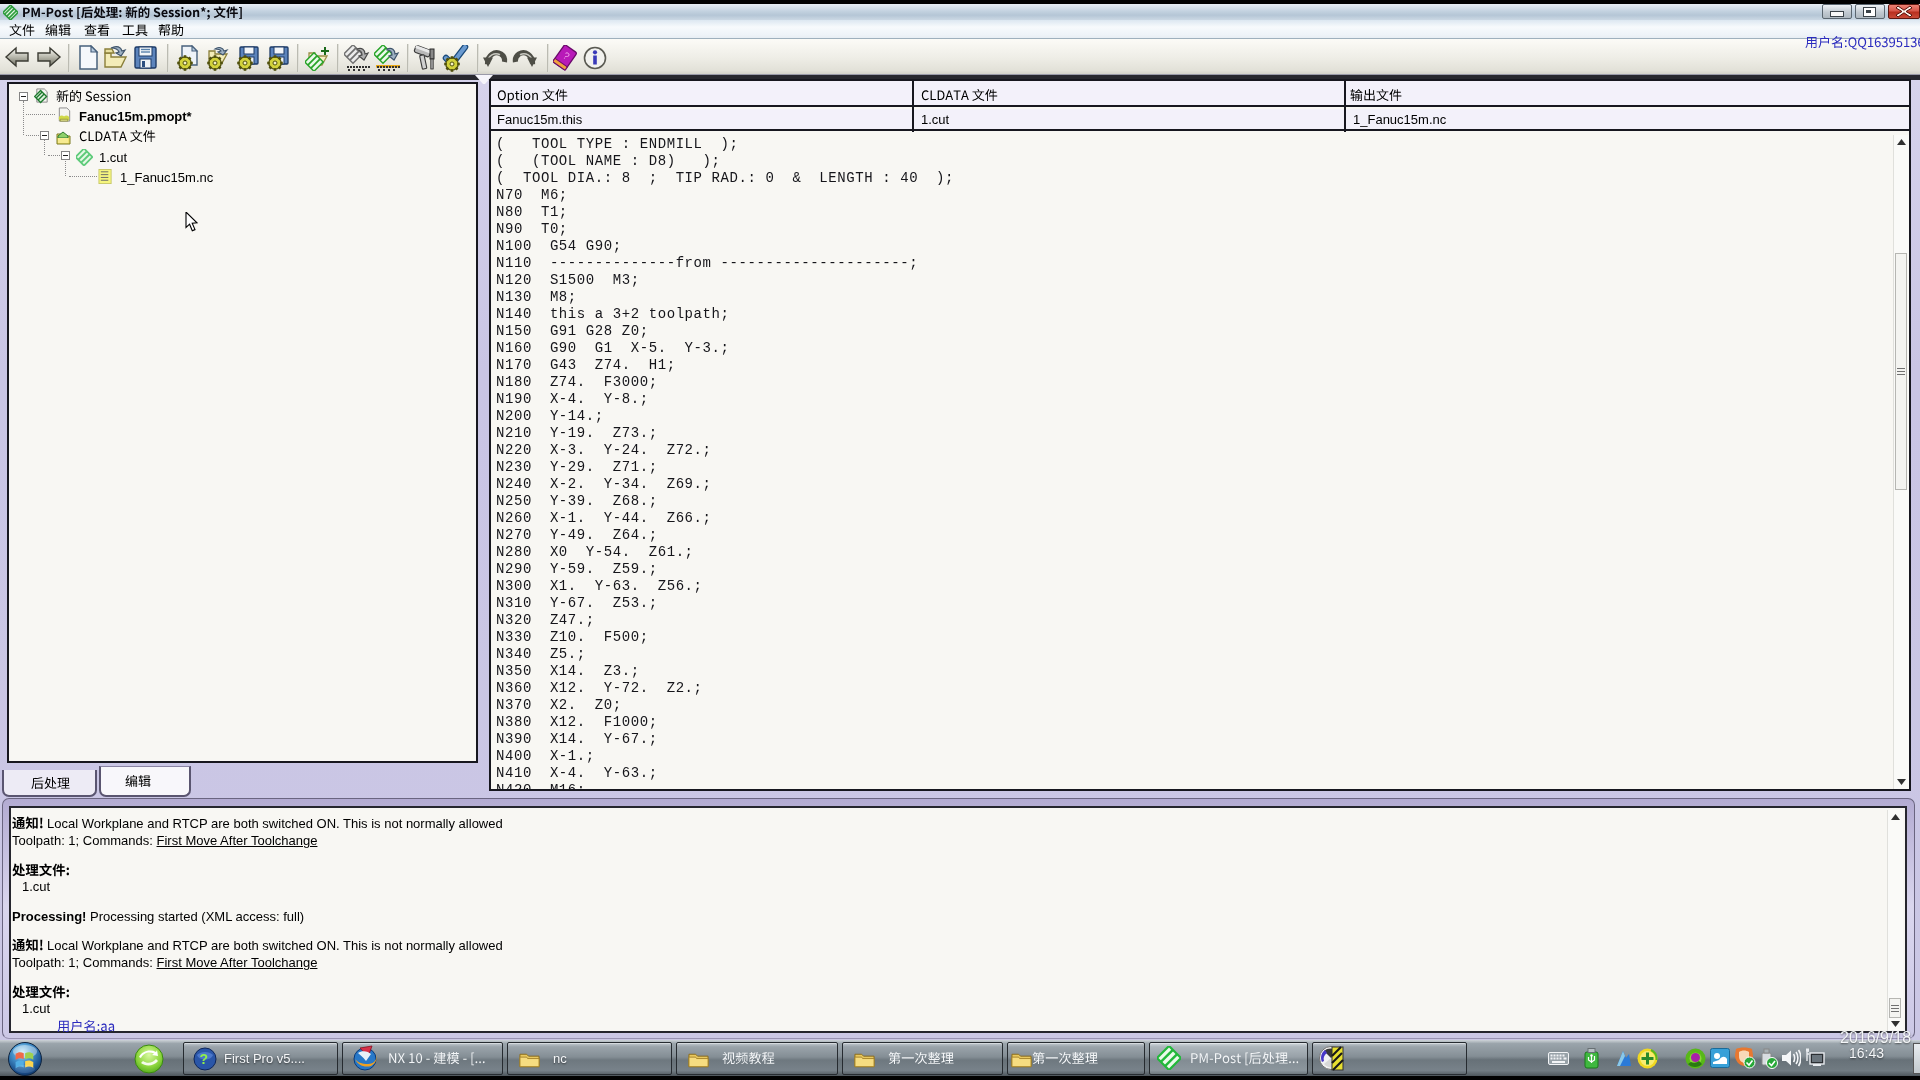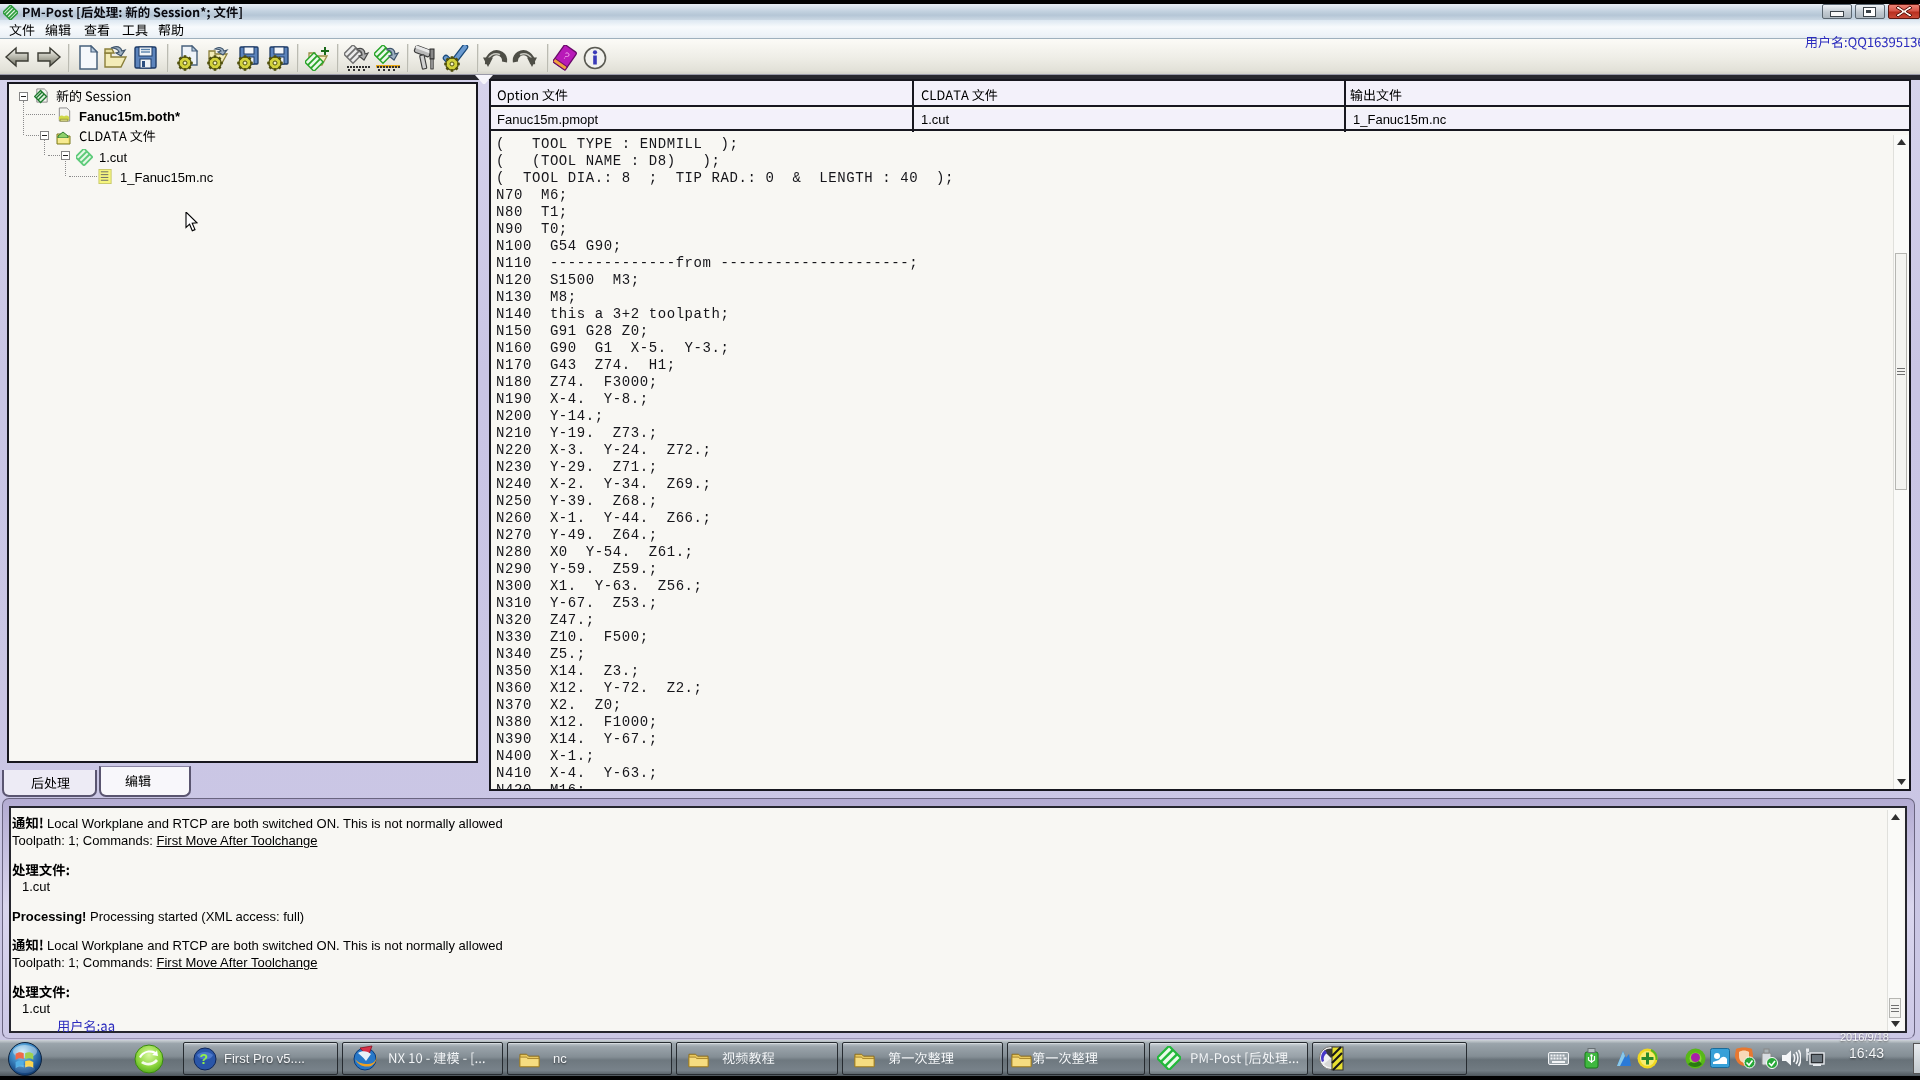--- a/index.html
+++ b/index.html
@@ -314,21 +314,21 @@
   </svg>
 <svg class="ab" style="left:56px;top:87px;" width="78" height="18" viewBox="0 0 78 18">
     <path transform="translate(0,14)" d="M4.7 -2.8C5.1 -2.1 5.5 -1.2 5.7 -0.7L6.4 -1.1C6.2 -1.6 5.8 -2.5 5.3 -3.1ZM1.8 -3.1C1.5 -2.3 1.1 -1.5 0.5 -0.9C0.7 -0.8 1.1 -0.5 1.2 -0.4C1.7 -1.0 2.2 -1.9 2.5 -2.9ZM7.2 -9.7V-5.2C7.2 -3.5 7.1 -1.2 6.0 0.3C6.2 0.4 6.6 0.7 6.7 0.9C7.9 -0.8 8.1 -3.3 8.1 -5.2V-5.6H10.1V1.0H11.0V-5.6H12.5V-6.5H8.1V-9.0C9.5 -9.2 11.0 -9.6 12.1 -10.0L11.3 -10.7C10.3 -10.3 8.6 -9.9 7.2 -9.7ZM2.8 -10.8C3.0 -10.4 3.2 -9.9 3.4 -9.6H0.8V-8.7H6.5V-9.6H4.4C4.2 -10.0 3.9 -10.5 3.7 -11.0ZM4.9 -8.7C4.7 -8.1 4.4 -7.2 4.2 -6.6H0.6V-5.8H3.3V-4.4H0.7V-3.5H3.3V-0.2C3.3 -0.1 3.2 -0.1 3.1 -0.1C3.0 -0.1 2.6 -0.1 2.1 -0.1C2.2 0.2 2.4 0.5 2.4 0.8C3.0 0.8 3.5 0.8 3.8 0.6C4.1 0.5 4.2 0.2 4.2 -0.2V-3.5H6.6V-4.4H4.2V-5.8H6.7V-6.6H5.1C5.3 -7.1 5.6 -7.8 5.8 -8.5ZM1.6 -8.5C1.9 -7.9 2.1 -7.1 2.1 -6.6L3.0 -6.8C2.9 -7.3 2.7 -8.1 2.4 -8.6Z M20.2 -5.5C20.9 -4.5 21.8 -3.2 22.2 -2.5L23.0 -3.0C22.6 -3.7 21.7 -5.0 20.9 -5.9ZM16.1 -10.9C16.0 -10.3 15.8 -9.5 15.6 -8.8H14.1V0.7H15.0V-0.3H18.7V-8.8H16.5C16.7 -9.4 17.0 -10.1 17.2 -10.8ZM15.0 -8.0H17.8V-5.2H15.0ZM15.0 -1.2V-4.4H17.8V-1.2ZM20.8 -11.0C20.4 -9.2 19.7 -7.4 18.8 -6.2C19.0 -6.1 19.4 -5.8 19.6 -5.7C20.0 -6.3 20.4 -7.1 20.8 -8.0H24.1C24.0 -2.8 23.8 -0.8 23.3 -0.3C23.2 -0.1 23.0 -0.1 22.8 -0.1C22.5 -0.1 21.7 -0.1 20.9 -0.2C21.0 0.1 21.2 0.5 21.2 0.8C21.9 0.8 22.7 0.8 23.1 0.8C23.6 0.7 23.9 0.6 24.2 0.2C24.7 -0.4 24.9 -2.4 25.1 -8.4C25.1 -8.5 25.1 -8.9 25.1 -8.9H21.2C21.4 -9.5 21.6 -10.1 21.7 -10.8Z M32.9 0.2C34.9 0.2 36.1 -1.0 36.1 -2.5C36.1 -4.0 35.2 -4.6 34.1 -5.1L32.8 -5.7C32.0 -6.0 31.2 -6.3 31.2 -7.3C31.2 -8.1 31.9 -8.6 33.0 -8.6C33.9 -8.6 34.6 -8.3 35.2 -7.8L35.8 -8.5C35.1 -9.2 34.1 -9.7 33.0 -9.7C31.3 -9.7 30.0 -8.6 30.0 -7.2C30.0 -5.8 31.0 -5.1 31.9 -4.7L33.3 -4.1C34.2 -3.7 34.9 -3.4 34.9 -2.4C34.9 -1.5 34.1 -0.9 32.9 -0.9C31.9 -0.9 30.9 -1.4 30.3 -2.1L29.5 -1.2C30.4 -0.4 31.5 0.2 32.9 0.2Z M40.7 0.2C41.7 0.2 42.4 -0.1 43.0 -0.5L42.6 -1.3C42.1 -1.0 41.5 -0.8 40.8 -0.8C39.5 -0.8 38.6 -1.7 38.5 -3.2H43.3C43.3 -3.4 43.3 -3.7 43.3 -3.9C43.3 -5.9 42.3 -7.2 40.5 -7.2C38.9 -7.2 37.3 -5.8 37.3 -3.5C37.3 -1.2 38.8 0.2 40.7 0.2ZM38.5 -4.1C38.6 -5.5 39.5 -6.3 40.5 -6.3C41.6 -6.3 42.3 -5.5 42.3 -4.1Z M46.9 0.2C48.6 0.2 49.5 -0.8 49.5 -1.9C49.5 -3.3 48.3 -3.7 47.3 -4.1C46.5 -4.4 45.8 -4.6 45.8 -5.3C45.8 -5.8 46.2 -6.3 47.1 -6.3C47.7 -6.3 48.2 -6.0 48.7 -5.7L49.3 -6.4C48.7 -6.9 48.0 -7.2 47.1 -7.2C45.6 -7.2 44.7 -6.4 44.7 -5.2C44.7 -4.0 45.7 -3.6 46.7 -3.2C47.5 -2.9 48.3 -2.6 48.3 -1.9C48.3 -1.2 47.9 -0.8 46.9 -0.8C46.1 -0.8 45.5 -1.1 44.8 -1.6L44.3 -0.8C44.9 -0.2 45.9 0.2 46.9 0.2Z M53.0 0.2C54.7 0.2 55.5 -0.8 55.5 -1.9C55.5 -3.3 54.4 -3.7 53.4 -4.1C52.6 -4.4 51.9 -4.6 51.9 -5.3C51.9 -5.8 52.3 -6.3 53.2 -6.3C53.8 -6.3 54.3 -6.0 54.8 -5.7L55.4 -6.4C54.8 -6.9 54.1 -7.2 53.2 -7.2C51.6 -7.2 50.8 -6.4 50.8 -5.2C50.8 -4.0 51.8 -3.6 52.8 -3.2C53.6 -2.9 54.4 -2.6 54.4 -1.9C54.4 -1.2 54.0 -0.8 53.0 -0.8C52.2 -0.8 51.6 -1.1 50.9 -1.6L50.4 -0.8C51.0 -0.2 52.0 0.2 53.0 0.2Z M57.2 0.0H58.4V-7.1H57.2ZM57.8 -8.5C58.3 -8.5 58.6 -8.8 58.6 -9.3C58.6 -9.8 58.3 -10.1 57.8 -10.1C57.4 -10.1 57.0 -9.8 57.0 -9.3C57.0 -8.8 57.4 -8.5 57.8 -8.5Z M63.5 0.2C65.3 0.2 66.8 -1.2 66.8 -3.5C66.8 -5.9 65.3 -7.2 63.5 -7.2C61.8 -7.2 60.3 -5.9 60.3 -3.5C60.3 -1.2 61.8 0.2 63.5 0.2ZM63.5 -0.8C62.3 -0.8 61.5 -1.9 61.5 -3.5C61.5 -5.1 62.3 -6.2 63.5 -6.2C64.8 -6.2 65.6 -5.1 65.6 -3.5C65.6 -1.9 64.8 -0.8 63.5 -0.8Z M68.7 0.0H69.9V-5.1C70.6 -5.8 71.1 -6.2 71.8 -6.2C72.7 -6.2 73.1 -5.6 73.1 -4.3V0.0H74.3V-4.5C74.3 -6.3 73.6 -7.2 72.2 -7.2C71.2 -7.2 70.5 -6.7 69.8 -6.0H69.8L69.7 -7.1H68.7Z" fill="#000"></path>
   </svg>
 <svg class="ab" style="left:57px;top:107px" width="15" height="16" viewBox="0 0 15 17">
     <path d="M2 1 L10 1 L13 4 L13 15 L2 15 Z" fill="#f4f4f0" stroke="#888" stroke-width="1"></path>
     <circle cx="4.5" cy="12" r="3" fill="#cfd848"></circle>
     <circle cx="9.5" cy="12" r="3" fill="#cfd848"></circle>
     <path d="M3 13 L11 13 L11 15 L3 15 Z" fill="#e8e89a" stroke="#8a8a30" stroke-width=".8"></path>
   </svg>
-<span class="t ab" style="left:79px;top:109px;font-weight:bold;font-size:13px">Fanuc15m.both*</span>
+<span class="t ab" style="left:79px;top:109px;font-weight:bold;font-size:13px">Fanuc15m.pmopt*</span>
 <svg class="ab" style="left:56px;top:129px" width="16" height="16" viewBox="0 0 16 16">
     <path d="M1 5 L1 15 L14 15 L14 7 L7 7 L5 5 Z" fill="#f0e070" stroke="#7a7a20" stroke-width="1"></path>
     <path d="M2 7 L7 3 L12 7 L12 9 L2 9 Z" fill="#8ed06a" stroke="#2e7a2e" stroke-width="1"></path>
     <rect x="2" y="9" width="10" height="5" fill="#f6ea90"></rect>
   </svg>
 <svg class="ab" style="left:79px;top:127px;" width="79" height="18" viewBox="0 0 79 18">
     <path transform="translate(0,14)" d="M4.9 0.2C6.1 0.2 7.1 -0.3 7.8 -1.2L7.2 -2.0C6.6 -1.3 5.9 -0.9 5.0 -0.9C3.1 -0.9 2.0 -2.4 2.0 -4.8C2.0 -7.2 3.2 -8.6 5.0 -8.6C5.8 -8.6 6.4 -8.3 6.9 -7.7L7.6 -8.5C7.0 -9.1 6.1 -9.7 5.0 -9.7C2.6 -9.7 0.8 -7.8 0.8 -4.8C0.8 -1.7 2.5 0.2 4.9 0.2Z M9.6 0.0H15.0V-1.0H10.8V-9.5H9.6Z M16.7 0.0H19.1C22.0 0.0 23.5 -1.8 23.5 -4.8C23.5 -7.8 22.0 -9.5 19.0 -9.5H16.7ZM17.9 -1.0V-8.6H18.9C21.2 -8.6 22.3 -7.2 22.3 -4.8C22.3 -2.4 21.2 -1.0 18.9 -1.0Z M24.3 0.0H25.6L26.5 -2.9H30.0L30.9 0.0H32.1L28.9 -9.5H27.6ZM26.8 -3.9 27.2 -5.3C27.6 -6.4 27.9 -7.4 28.2 -8.6H28.2C28.6 -7.4 28.9 -6.4 29.2 -5.3L29.7 -3.9Z M35.5 0.0H36.7V-8.5H39.6V-9.5H32.6V-8.5H35.5Z M40.0 0.0H41.2L42.2 -2.9H45.7L46.6 0.0H47.8L44.6 -9.5H43.3ZM42.5 -3.9 42.9 -5.3C43.3 -6.4 43.6 -7.4 43.9 -8.6H43.9C44.3 -7.4 44.6 -6.4 44.9 -5.3L45.4 -3.9Z M56.3 -10.7C56.7 -10.1 57.1 -9.2 57.3 -8.7L58.3 -9.0C58.2 -9.5 57.7 -10.4 57.3 -11.0ZM51.5 -8.6V-7.7H53.5C54.2 -5.7 55.3 -4.0 56.6 -2.6C55.2 -1.4 53.4 -0.5 51.3 0.1C51.5 0.3 51.8 0.8 51.9 1.0C54.1 0.3 55.9 -0.6 57.3 -1.9C58.8 -0.6 60.6 0.4 62.7 0.9C62.9 0.7 63.2 0.3 63.4 0.1C61.3 -0.5 59.5 -1.4 58.1 -2.6C59.4 -4.0 60.4 -5.6 61.2 -7.7H63.2V-8.6ZM57.4 -3.3C56.1 -4.5 55.2 -6.0 54.5 -7.7H60.0C59.4 -5.9 58.5 -4.5 57.4 -3.3Z M67.9 -4.4V-3.5H71.7V1.0H72.6V-3.5H76.2V-4.4H72.6V-7.3H75.6V-8.3H72.6V-10.8H71.7V-8.3H69.9C70.1 -8.8 70.2 -9.5 70.4 -10.1L69.4 -10.3C69.1 -8.6 68.6 -6.9 67.8 -5.8C68.1 -5.7 68.5 -5.5 68.7 -5.3C69.0 -5.9 69.3 -6.6 69.6 -7.3H71.7V-4.4ZM67.3 -10.9C66.6 -8.9 65.4 -7.0 64.2 -5.7C64.4 -5.5 64.7 -5.0 64.8 -4.7C65.2 -5.2 65.6 -5.7 66.0 -6.2V1.0H66.9V-7.8C67.4 -8.7 67.8 -9.6 68.2 -10.6Z" fill="#000"></path>
   </svg>
 <svg class="ab" style="left:76px;top:149px" width="17" height="17" viewBox="0 0 17 17">
     <g transform="rotate(45 8 8)">
@@ -366,21 +366,21 @@
 <div class="ab" style="left:1344px;top:81px;width:2px;height:51px;background:#17171f"></div>
 <svg class="ab" style="left:497px;top:86px;" width="73" height="18" viewBox="0 0 73 18">
     <path transform="translate(0,14)" d="M4.8 0.2C7.2 0.2 8.9 -1.7 8.9 -4.8C8.9 -7.9 7.2 -9.7 4.8 -9.7C2.4 -9.7 0.8 -7.9 0.8 -4.8C0.8 -1.7 2.4 0.2 4.8 0.2ZM4.8 -0.9C3.1 -0.9 2.0 -2.4 2.0 -4.8C2.0 -7.2 3.1 -8.6 4.8 -8.6C6.5 -8.6 7.7 -7.2 7.7 -4.8C7.7 -2.4 6.5 -0.9 4.8 -0.9Z M10.8 3.0H12.0V0.6L12.0 -0.7C12.6 -0.1 13.3 0.2 13.9 0.2C15.6 0.2 17.0 -1.2 17.0 -3.6C17.0 -5.8 16.0 -7.2 14.2 -7.2C13.4 -7.2 12.6 -6.8 12.0 -6.2H11.9L11.8 -7.1H10.8ZM13.8 -0.8C13.3 -0.8 12.7 -1.0 12.0 -1.6V-5.3C12.7 -5.9 13.3 -6.2 13.9 -6.2C15.3 -6.2 15.8 -5.2 15.8 -3.6C15.8 -1.9 14.9 -0.8 13.8 -0.8Z M21.1 0.2C21.6 0.2 22.0 0.0 22.4 -0.1L22.2 -1.0C22.0 -0.9 21.6 -0.8 21.4 -0.8C20.6 -0.8 20.3 -1.3 20.3 -2.1V-6.1H22.2V-7.1H20.3V-9.0H19.3L19.2 -7.1L18.1 -7.0V-6.1H19.1V-2.2C19.1 -0.8 19.6 0.2 21.1 0.2Z M23.8 0.0H25.0V-7.1H23.8ZM24.4 -8.5C24.9 -8.5 25.2 -8.8 25.2 -9.3C25.2 -9.8 24.9 -10.1 24.4 -10.1C23.9 -10.1 23.6 -9.8 23.6 -9.3C23.6 -8.8 23.9 -8.5 24.4 -8.5Z M30.1 0.2C31.8 0.2 33.4 -1.2 33.4 -3.5C33.4 -5.9 31.8 -7.2 30.1 -7.2C28.4 -7.2 26.9 -5.9 26.9 -3.5C26.9 -1.2 28.4 0.2 30.1 0.2ZM30.1 -0.8C28.9 -0.8 28.1 -1.9 28.1 -3.5C28.1 -5.1 28.9 -6.2 30.1 -6.2C31.3 -6.2 32.2 -5.1 32.2 -3.5C32.2 -1.9 31.3 -0.8 30.1 -0.8Z M35.3 0.0H36.5V-5.1C37.2 -5.8 37.6 -6.2 38.4 -6.2C39.3 -6.2 39.7 -5.6 39.7 -4.3V0.0H40.9V-4.5C40.9 -6.3 40.2 -7.2 38.7 -7.2C37.8 -7.2 37.0 -6.7 36.4 -6.0H36.3L36.2 -7.1H35.3Z M50.4 -10.7C50.8 -10.1 51.2 -9.2 51.4 -8.7L52.4 -9.0C52.3 -9.5 51.8 -10.4 51.4 -11.0ZM45.6 -8.6V-7.7H47.6C48.3 -5.7 49.4 -4.0 50.7 -2.6C49.3 -1.4 47.5 -0.5 45.4 0.1C45.6 0.3 45.9 0.8 46.0 1.0C48.2 0.3 50.0 -0.6 51.4 -1.9C52.9 -0.6 54.7 0.4 56.8 0.9C57.0 0.7 57.3 0.3 57.5 0.1C55.4 -0.5 53.6 -1.4 52.2 -2.6C53.5 -4.0 54.5 -5.6 55.2 -7.7H57.3V-8.6ZM51.5 -3.3C50.2 -4.5 49.3 -6.0 48.6 -7.7H54.1C53.5 -5.9 52.6 -4.5 51.5 -3.3Z M62.0 -4.4V-3.5H65.8V1.0H66.7V-3.5H70.3V-4.4H66.7V-7.3H69.7V-8.3H66.7V-10.8H65.8V-8.3H64.0C64.2 -8.8 64.3 -9.5 64.5 -10.1L63.5 -10.3C63.2 -8.6 62.7 -6.9 61.9 -5.8C62.2 -5.7 62.6 -5.5 62.8 -5.3C63.1 -5.9 63.4 -6.6 63.7 -7.3H65.8V-4.4ZM61.4 -10.9C60.7 -8.9 59.5 -7.0 58.3 -5.7C58.5 -5.5 58.8 -5.0 58.9 -4.7C59.3 -5.2 59.7 -5.7 60.1 -6.2V1.0H61.0V-7.8C61.5 -8.7 61.9 -9.6 62.3 -10.6Z" fill="#000"></path>
   </svg>
 <svg class="ab" style="left:921px;top:86px;" width="79" height="18" viewBox="0 0 79 18">
     <path transform="translate(0,14)" d="M4.9 0.2C6.1 0.2 7.1 -0.3 7.8 -1.2L7.2 -2.0C6.6 -1.3 5.9 -0.9 5.0 -0.9C3.1 -0.9 2.0 -2.4 2.0 -4.8C2.0 -7.2 3.2 -8.6 5.0 -8.6C5.8 -8.6 6.4 -8.3 6.9 -7.7L7.6 -8.5C7.0 -9.1 6.1 -9.7 5.0 -9.7C2.6 -9.7 0.8 -7.8 0.8 -4.8C0.8 -1.7 2.5 0.2 4.9 0.2Z M9.6 0.0H15.0V-1.0H10.8V-9.5H9.6Z M16.7 0.0H19.1C22.0 0.0 23.5 -1.8 23.5 -4.8C23.5 -7.8 22.0 -9.5 19.0 -9.5H16.7ZM17.9 -1.0V-8.6H18.9C21.2 -8.6 22.3 -7.2 22.3 -4.8C22.3 -2.4 21.2 -1.0 18.9 -1.0Z M24.3 0.0H25.6L26.5 -2.9H30.0L30.9 0.0H32.1L28.9 -9.5H27.6ZM26.8 -3.9 27.2 -5.3C27.6 -6.4 27.9 -7.4 28.2 -8.6H28.2C28.6 -7.4 28.9 -6.4 29.2 -5.3L29.7 -3.9Z M35.5 0.0H36.7V-8.5H39.6V-9.5H32.6V-8.5H35.5Z M40.0 0.0H41.2L42.2 -2.9H45.7L46.6 0.0H47.8L44.6 -9.5H43.3ZM42.5 -3.9 42.9 -5.3C43.3 -6.4 43.6 -7.4 43.9 -8.6H43.9C44.3 -7.4 44.6 -6.4 44.9 -5.3L45.4 -3.9Z M56.3 -10.7C56.7 -10.1 57.1 -9.2 57.3 -8.7L58.3 -9.0C58.2 -9.5 57.7 -10.4 57.3 -11.0ZM51.5 -8.6V-7.7H53.5C54.2 -5.7 55.3 -4.0 56.6 -2.6C55.2 -1.4 53.4 -0.5 51.3 0.1C51.5 0.3 51.8 0.8 51.9 1.0C54.1 0.3 55.9 -0.6 57.3 -1.9C58.8 -0.6 60.6 0.4 62.7 0.9C62.9 0.7 63.2 0.3 63.4 0.1C61.3 -0.5 59.5 -1.4 58.1 -2.6C59.4 -4.0 60.4 -5.6 61.2 -7.7H63.2V-8.6ZM57.4 -3.3C56.1 -4.5 55.2 -6.0 54.5 -7.7H60.0C59.4 -5.9 58.5 -4.5 57.4 -3.3Z M67.9 -4.4V-3.5H71.7V1.0H72.6V-3.5H76.2V-4.4H72.6V-7.3H75.6V-8.3H72.6V-10.8H71.7V-8.3H69.9C70.1 -8.8 70.2 -9.5 70.4 -10.1L69.4 -10.3C69.1 -8.6 68.6 -6.9 67.8 -5.8C68.1 -5.7 68.5 -5.5 68.7 -5.3C69.0 -5.9 69.3 -6.6 69.6 -7.3H71.7V-4.4ZM67.3 -10.9C66.6 -8.9 65.4 -7.0 64.2 -5.7C64.4 -5.5 64.7 -5.0 64.8 -4.7C65.2 -5.2 65.6 -5.7 66.0 -6.2V1.0H66.9V-7.8C67.4 -8.7 67.8 -9.6 68.2 -10.6Z" fill="#000"></path>
   </svg>
 <svg class="ab" style="left:1350px;top:86px;" width="54" height="18" viewBox="0 0 54 18">
     <path transform="translate(0,14)" d="M9.5 -5.8V-1.1H10.3V-5.8ZM11.2 -6.3V-0.1C11.2 0.1 11.1 0.1 11.0 0.1C10.8 0.1 10.3 0.1 9.7 0.1C9.8 0.4 9.9 0.7 10.0 0.9C10.7 0.9 11.3 0.9 11.6 0.8C11.9 0.6 12.0 0.4 12.0 -0.1V-6.3ZM0.9 -4.3C1.0 -4.4 1.4 -4.5 1.8 -4.5H2.8V-2.7C2.0 -2.5 1.2 -2.3 0.5 -2.2L0.8 -1.2L2.8 -1.8V1.0H3.7V-2.0L4.8 -2.3L4.7 -3.1L3.7 -2.9V-4.5H4.7V-5.4H3.7V-7.3H2.8V-5.4H1.7C2.1 -6.3 2.4 -7.4 2.6 -8.5H4.8V-9.4H2.8C2.9 -9.8 3.0 -10.3 3.1 -10.8L2.2 -10.9C2.1 -10.4 2.0 -9.9 1.9 -9.4H0.6V-8.5H1.8C1.5 -7.4 1.3 -6.5 1.2 -6.2C1.0 -5.6 0.8 -5.2 0.6 -5.1C0.7 -4.9 0.9 -4.5 0.9 -4.3ZM8.6 -11.0C7.7 -9.6 6.1 -8.3 4.5 -7.6C4.8 -7.4 5.0 -7.1 5.2 -6.9C5.5 -7.0 5.9 -7.2 6.2 -7.5V-6.9H11.0V-7.6C11.3 -7.4 11.7 -7.2 12.0 -7.0C12.2 -7.2 12.4 -7.6 12.7 -7.7C11.3 -8.3 10.1 -9.1 9.1 -10.2L9.4 -10.6ZM6.6 -7.7C7.3 -8.3 8.0 -8.9 8.6 -9.5C9.2 -8.8 9.9 -8.2 10.7 -7.7ZM8.0 -5.3V-4.3H6.2V-5.3ZM5.4 -6.1V1.0H6.2V-1.7H8.0V0.0C8.0 0.1 8.0 0.2 7.9 0.2C7.7 0.2 7.4 0.2 7.0 0.2C7.1 0.4 7.2 0.7 7.2 1.0C7.8 1.0 8.2 1.0 8.5 0.8C8.7 0.7 8.8 0.4 8.8 0.0V-6.1ZM6.2 -3.5H8.0V-2.4H6.2Z M14.4 -4.4V0.3H23.6V1.0H24.6V-4.4H23.6V-0.7H20.0V-5.3H24.1V-9.8H23.1V-6.2H20.0V-10.9H18.9V-6.2H16.0V-9.7H14.9V-5.3H18.9V-0.7H15.4V-4.4Z M31.5 -10.7C31.9 -10.1 32.3 -9.2 32.5 -8.7L33.5 -9.0C33.4 -9.5 32.9 -10.4 32.5 -11.0ZM26.6 -8.6V-7.7H28.7C29.4 -5.7 30.5 -4.0 31.8 -2.6C30.4 -1.4 28.6 -0.5 26.5 0.1C26.7 0.3 27.0 0.8 27.1 1.0C29.2 0.3 31.1 -0.6 32.5 -1.9C34.0 -0.6 35.8 0.4 37.9 0.9C38.1 0.7 38.4 0.3 38.6 0.1C36.5 -0.5 34.7 -1.4 33.3 -2.6C34.6 -4.0 35.6 -5.6 36.3 -7.7H38.4V-8.6ZM32.6 -3.3C31.3 -4.5 30.4 -6.0 29.7 -7.7H35.2C34.6 -5.9 33.7 -4.5 32.6 -3.3Z M43.1 -4.4V-3.5H46.9V1.0H47.8V-3.5H51.4V-4.4H47.8V-7.3H50.8V-8.3H47.8V-10.8H46.9V-8.3H45.1C45.3 -8.8 45.4 -9.5 45.6 -10.1L44.6 -10.3C44.3 -8.6 43.8 -6.9 43.0 -5.8C43.3 -5.7 43.7 -5.5 43.8 -5.3C44.2 -5.9 44.5 -6.6 44.8 -7.3H46.9V-4.4ZM42.5 -10.9C41.8 -8.9 40.6 -7.0 39.4 -5.7C39.6 -5.5 39.9 -5.0 40.0 -4.7C40.4 -5.2 40.8 -5.7 41.2 -6.2V1.0H42.1V-7.8C42.6 -8.7 43.0 -9.6 43.4 -10.6Z" fill="#000"></path>
   </svg>
-<span class="t ab" style="left:497px;top:112px;">Fanuc15m.pmopt</span>
+<span class="t ab" style="left:497px;top:112px;">Fanuc15m.this</span>
 <span class="t ab" style="left:921px;top:112px;">1.cut</span>
 <span class="t ab" style="left:1353px;top:112px;">1_Fanuc15m.nc</span>
 <div class="ab mono" style="left:496px;top:136px;width:1390px;height:653px;overflow:hidden">(   TOOL TYPE : ENDMILL  );
 (   (TOOL NAME : D8)   );
 (  TOOL DIA.: 8  ;  TIP RAD.: 0  &amp;  LENGTH : 40  );
 N70  M6;
 N80  T1;
 N90  T0;
 N100  G54 G90;
 N110  --------------from ---------------------;
@@ -629,13 +629,13 @@
 <path d="M12.5 5 C14 7 14 11 12.5 13 M15 3 C17.5 6 17.5 12 15 15 M17.5 1 C20.5 5 20.5 13 17.5 17" stroke="#f4f6f8" stroke-width="1.6" fill="none"></path>
   </svg>
 <svg class="ab" style="left:1805px;top:1048px" width="20" height="20" viewBox="0 0 20 20">
 <rect x="5" y="5" width="14" height="11" fill="#2a2e32" stroke="#e8ecf0" stroke-width="1.4"></rect>
 <rect x="7" y="7" width="10" height="7" fill="#6a747c"></rect>
 <path d="M2 13 L2 3 L4 3 M2 6 L4 6" stroke="#e8ecf0" stroke-width="1.4" fill="none"></path>
 <rect x="1" y="0.5" width="3" height="3" fill="#e8ecf0"></rect>
     <rect x="8" y="16" width="8" height="2" fill="#e8ecf0"></rect>
   </svg>
 <span class="tw ab" style="left:1849px;top:1046px;font-size:14px">16:43</span>
-<span class="tw ab" style="left:1840px;top:1030px;font-size:11px">2016/9/18</span>
+<span class="tw ab" style="left:1840px;top:1030px;font-size:16px">2016/9/18</span>
 <div class="ab" style="left:1913px;top:1043px;width:7px;height:31px;background:linear-gradient(180deg,#e8ecef,#c2c9ce);border:1px solid #555;border-right:none"></div>
 </body></html>

